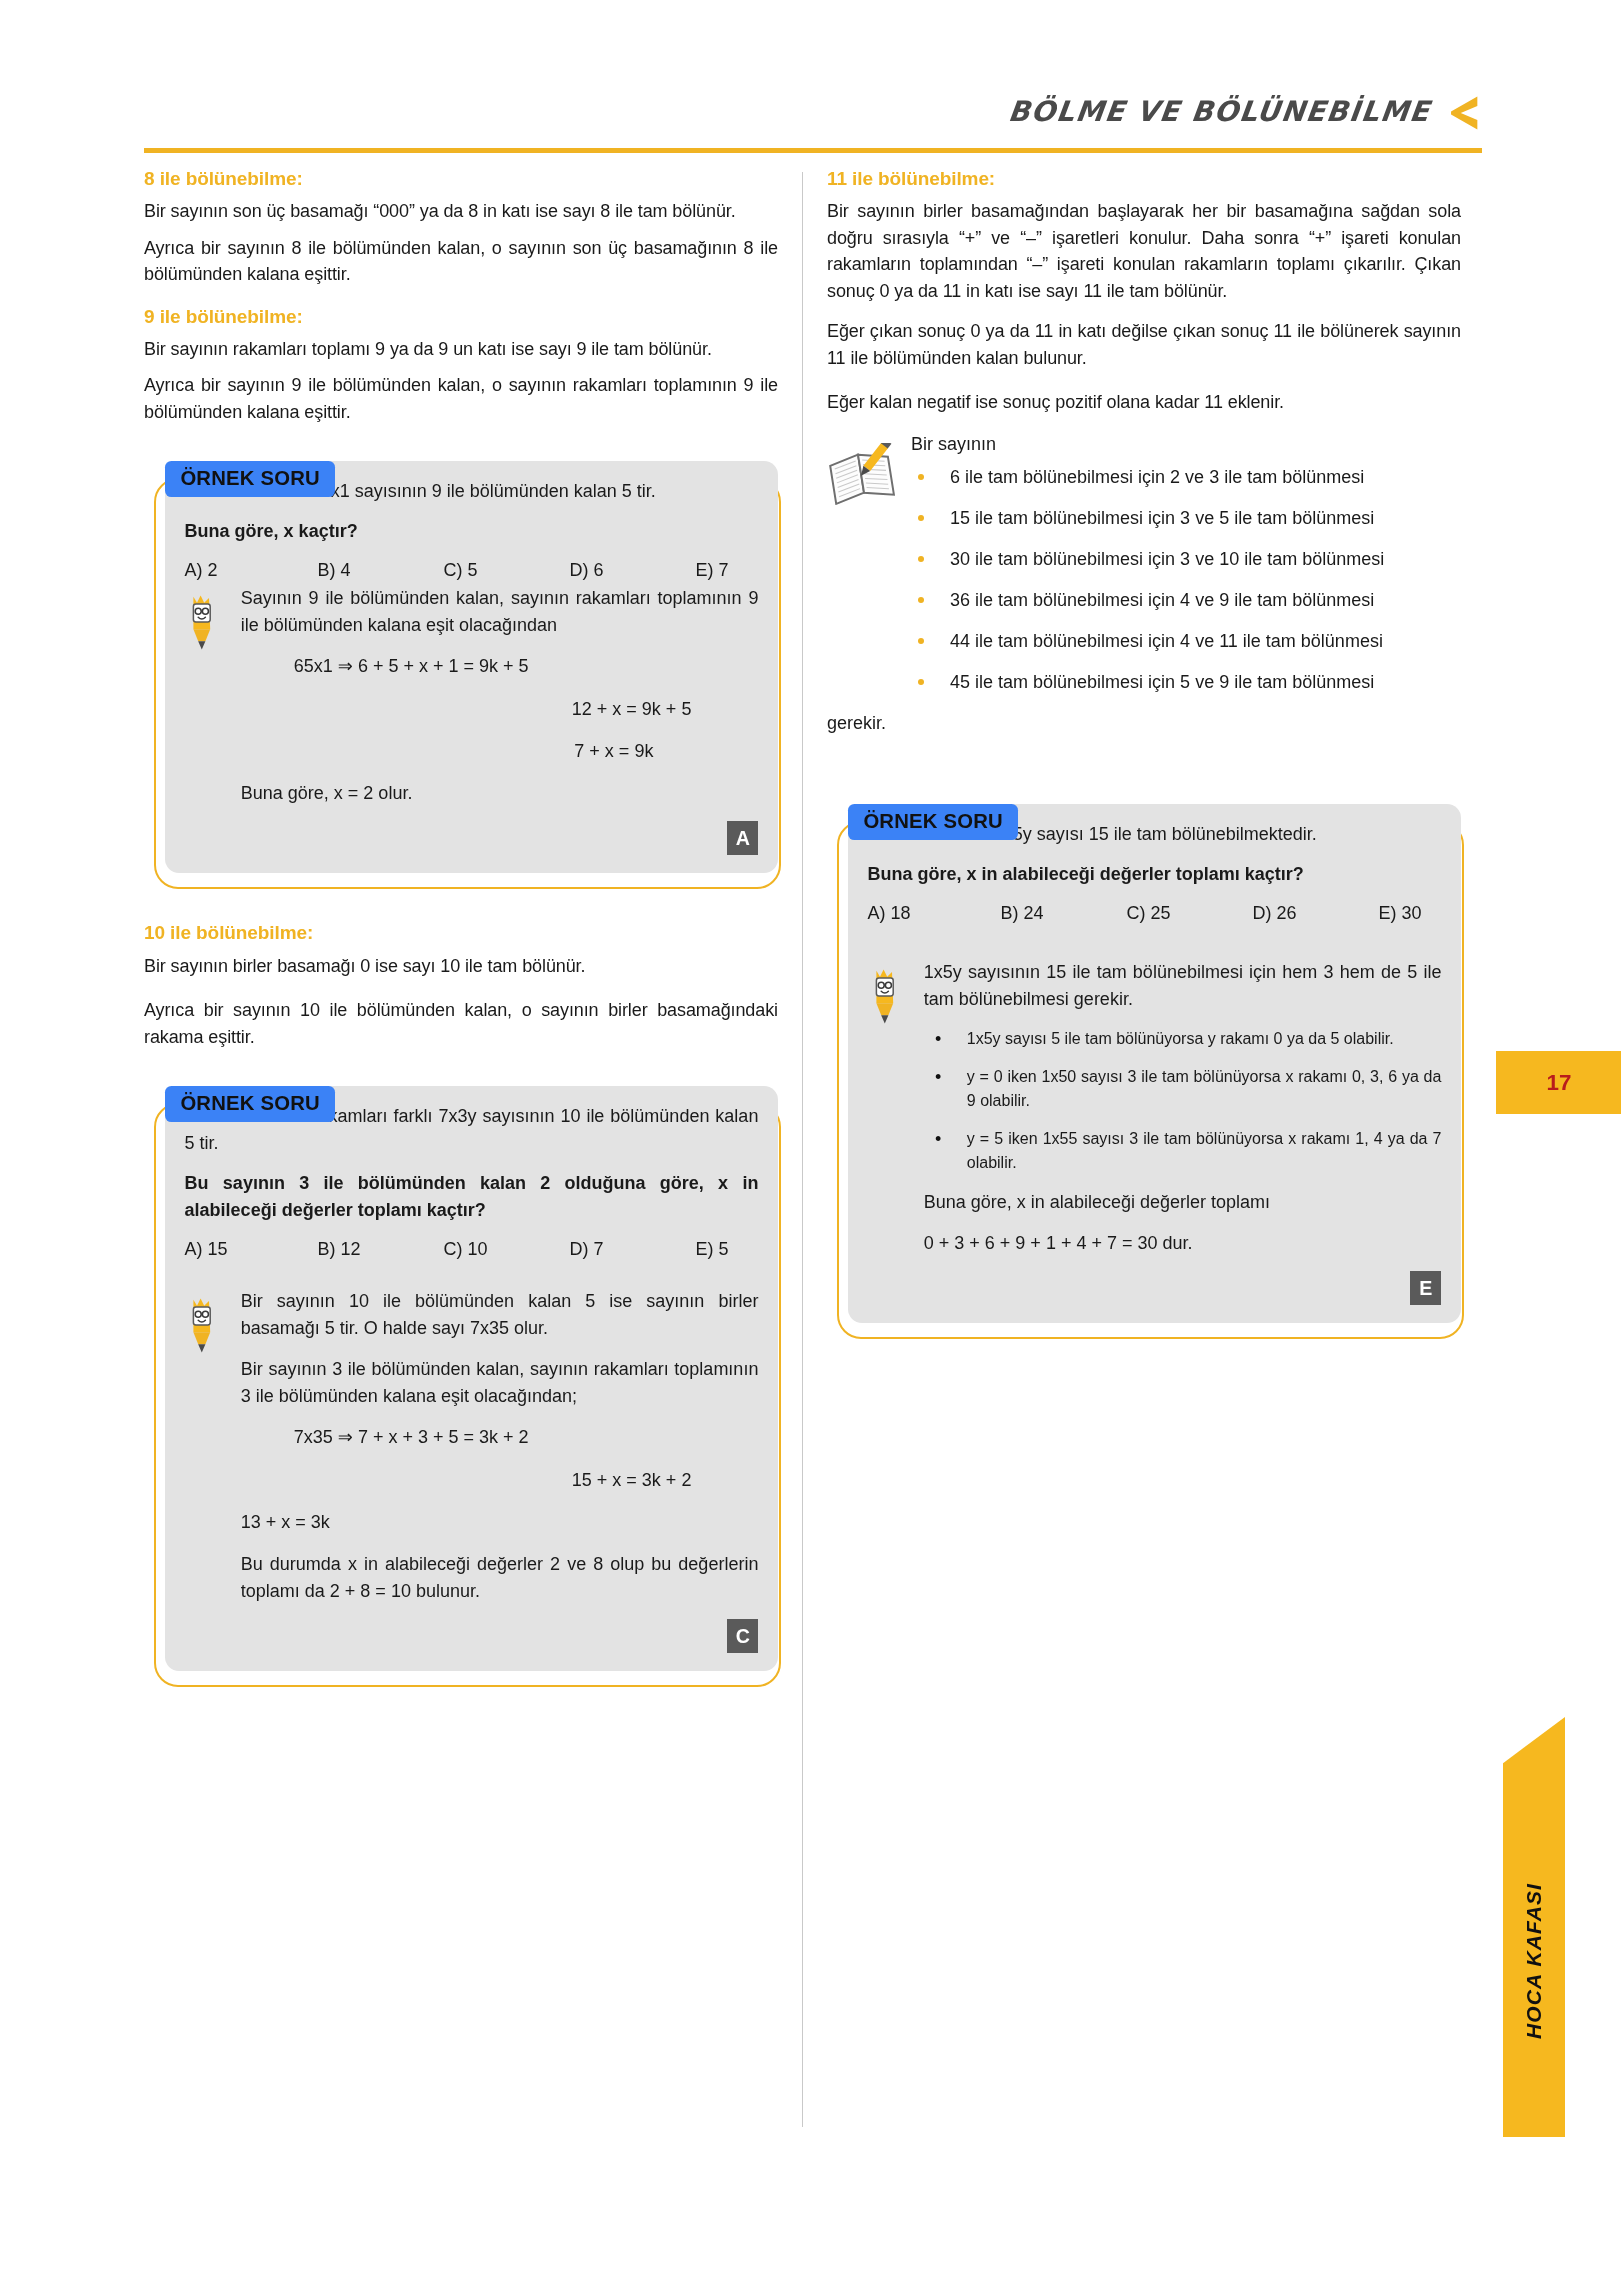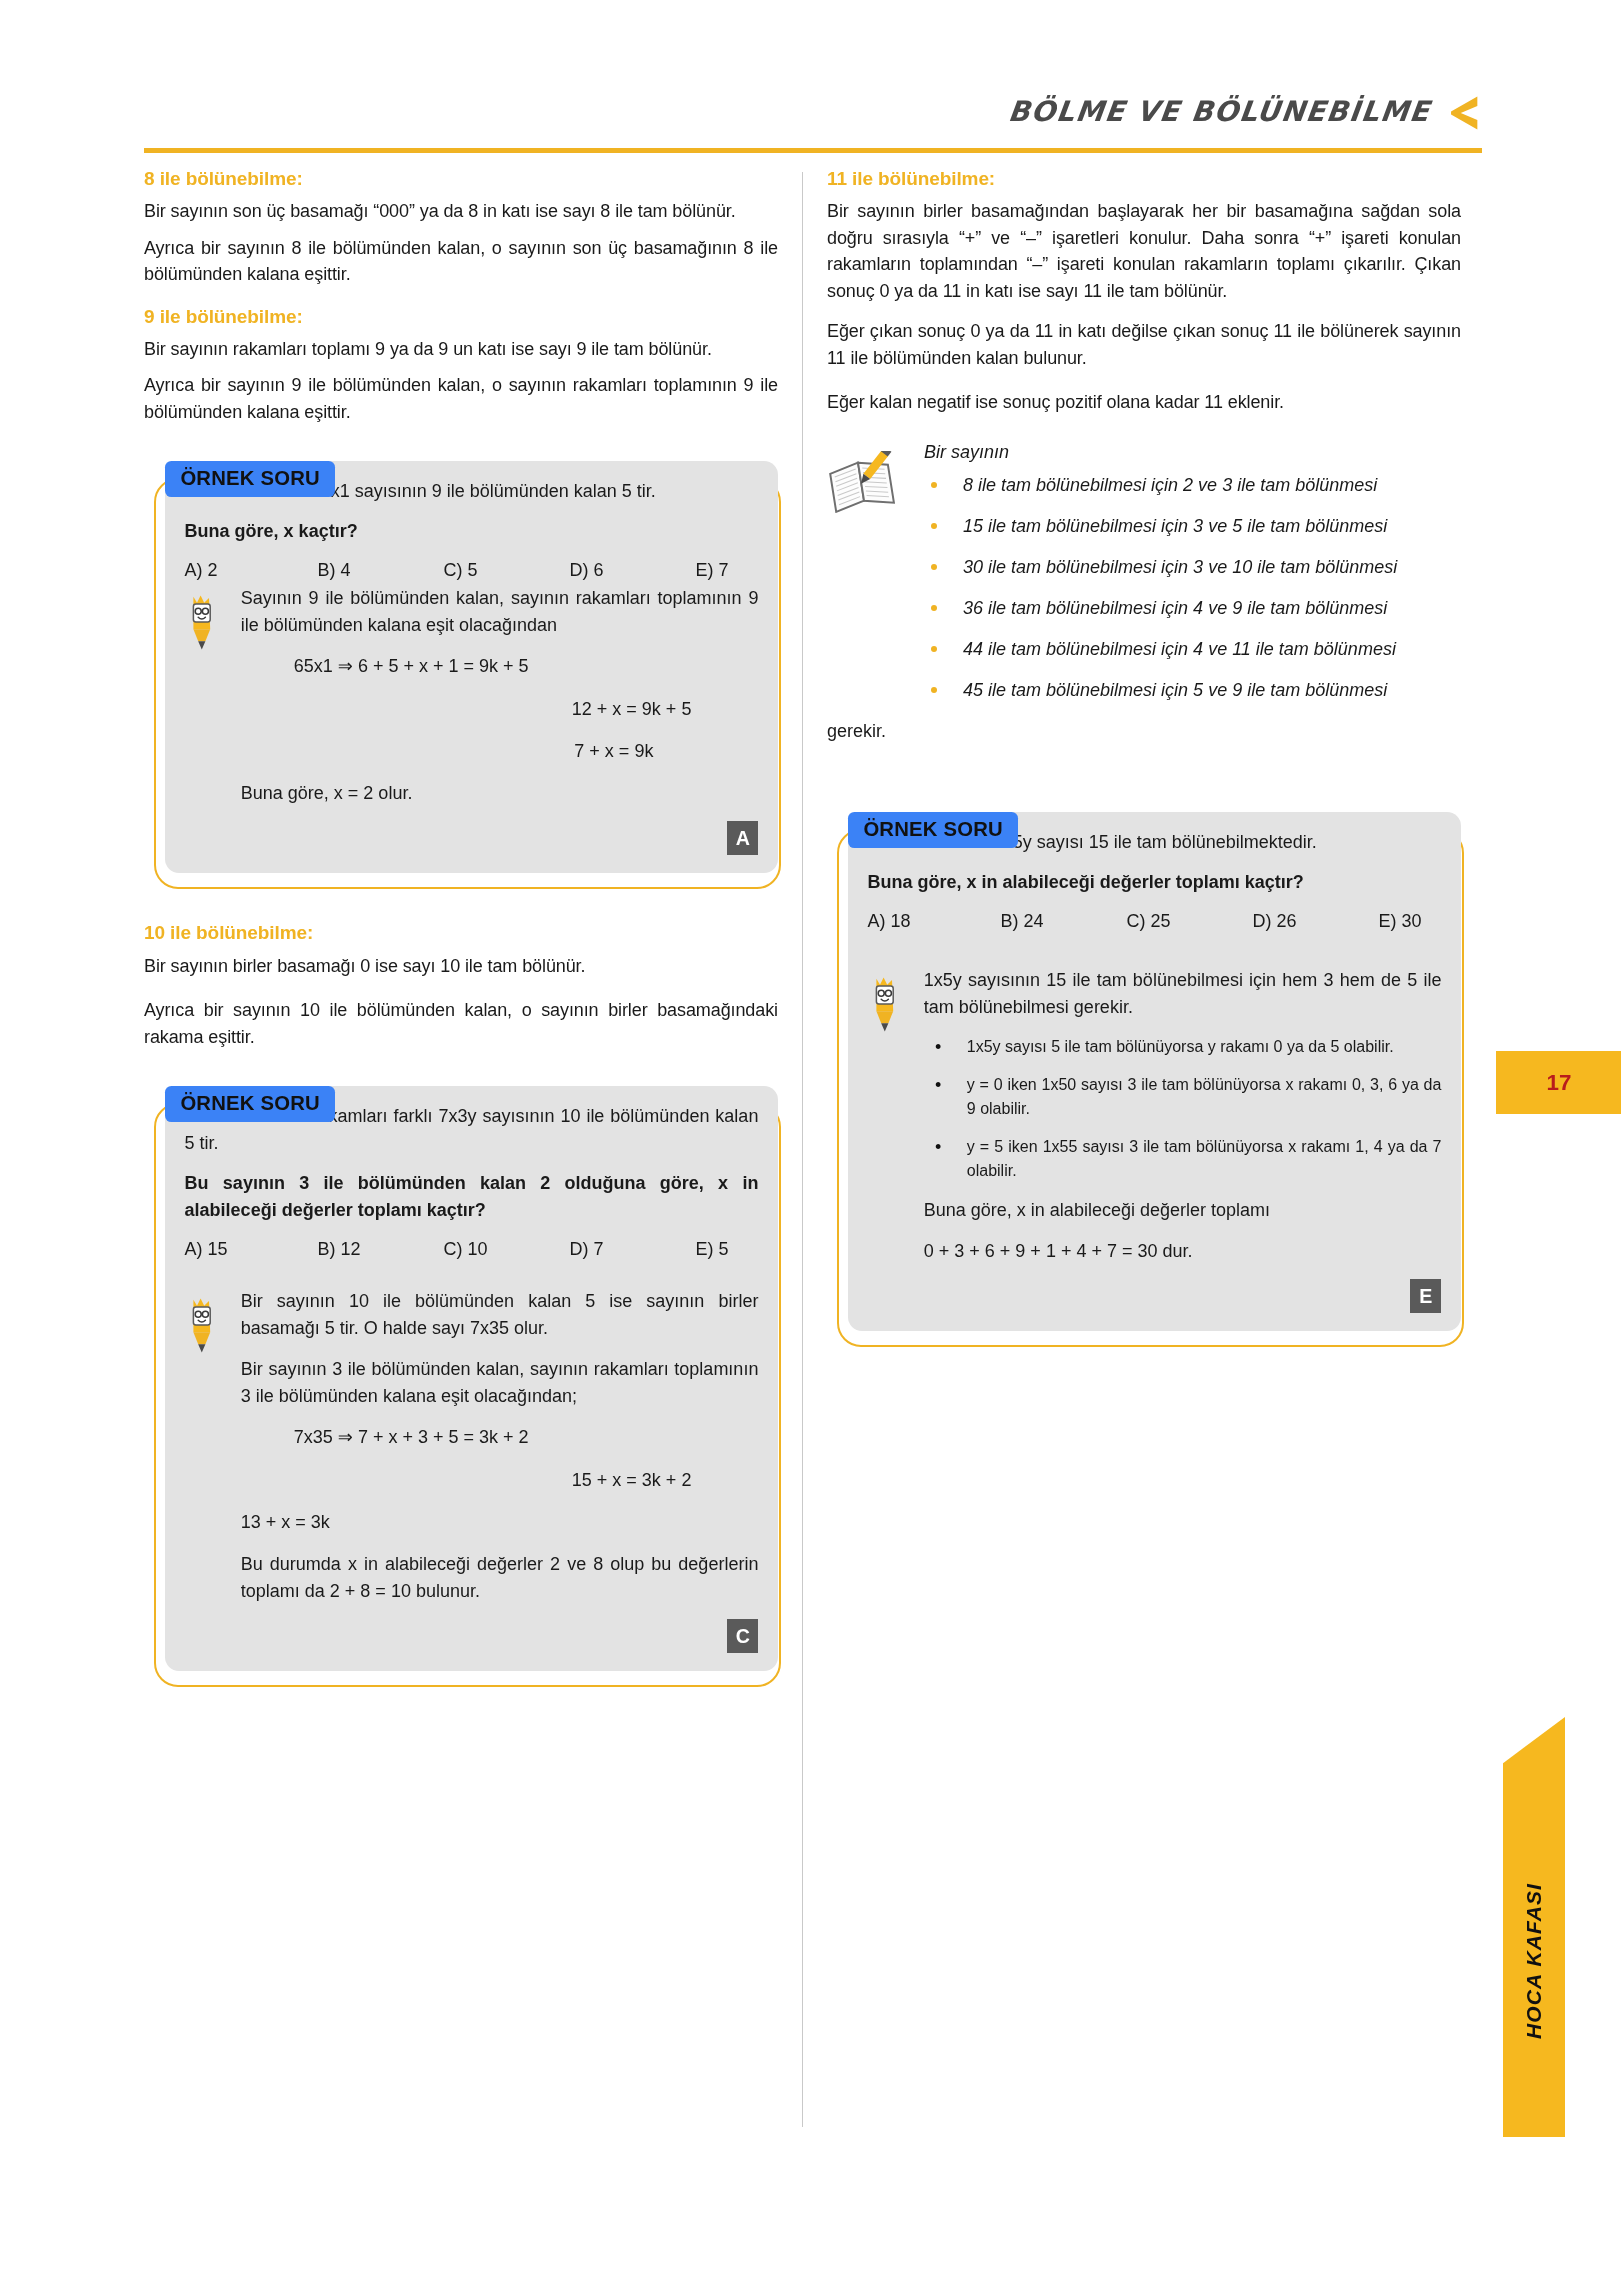--- a/index.html
+++ b/index.html
@@ -96,21 +96,21 @@
   .eq-3b { text-align:left; padding-right:112px; }
 
   .answer-badge {
     width:31px; height:34px; background:#5a5a5a; color:#fff;
     font-weight:bold; font-size:19.6px;
     display:flex; align-items:center; justify-content:center;
     margin-left:auto; margin-top:4.2px;
   }
 
   
-  .note-row { display:flex; gap:20px; margin-top:26px;font-style:italic; }
+  .note-row { display:flex; gap:7px; margin-top:18px; }
   .note-icon { flex:0 0 77px; padding-top:9.8px; }
   .note-main { flex:1; }
   .note-lead { font-size:18px; margin:0 0 9.8px 0; }
   ul.dotlist { list-style:none; margin:0; padding:0; }
   ul.dotlist li {
     position:relative; padding-left:39px; font-size:18px;
     line-height:1.5; text-align:justify; margin-bottom:14px;
   }
   ul.dotlist li::before {
     content:""; position:absolute; left:7px; top:9.8px;
@@ -286,21 +286,21 @@
         <g transform="rotate(38 62 34)">
           <rect x="56" y="-6" width="13" height="44" fill="#f6b81f"></rect>
           <rect x="56" y="-14" width="13" height="9" fill="#5a5a5a"></rect>
           <polygon points="56,38 69,38 62.5,52" fill="#4a4a4a"></polygon>
         </g>
       </svg>
     </div>
     <div class="note-main">
       <p class="note-lead">Bir sayının</p>
       <ul class="dotlist">
-        <li>8 ile tam bölünebilmesi için 2 ve 3 ile tam bölünmesi</li>
+        <li>6 ile tam bölünebilmesi için 2 ve 3 ile tam bölünmesi</li>
         <li>15 ile tam bölünebilmesi için 3 ve 5 ile tam bölünmesi</li>
         <li>30 ile tam bölünebilmesi için 3 ve 10 ile tam bölünmesi</li>
         <li>36 ile tam bölünebilmesi için 4 ve 9 ile  tam bölünmesi</li>
         <li>44 ile tam bölünebilmesi için 4 ve 11 ile tam bölünmesi</li>
         <li>45 ile tam bölünebilmesi için 5 ve 9 ile tam bölünmesi</li>
       </ul>
     </div>
   </div>
   <p class="gerekir">gerekir.</p>
 

